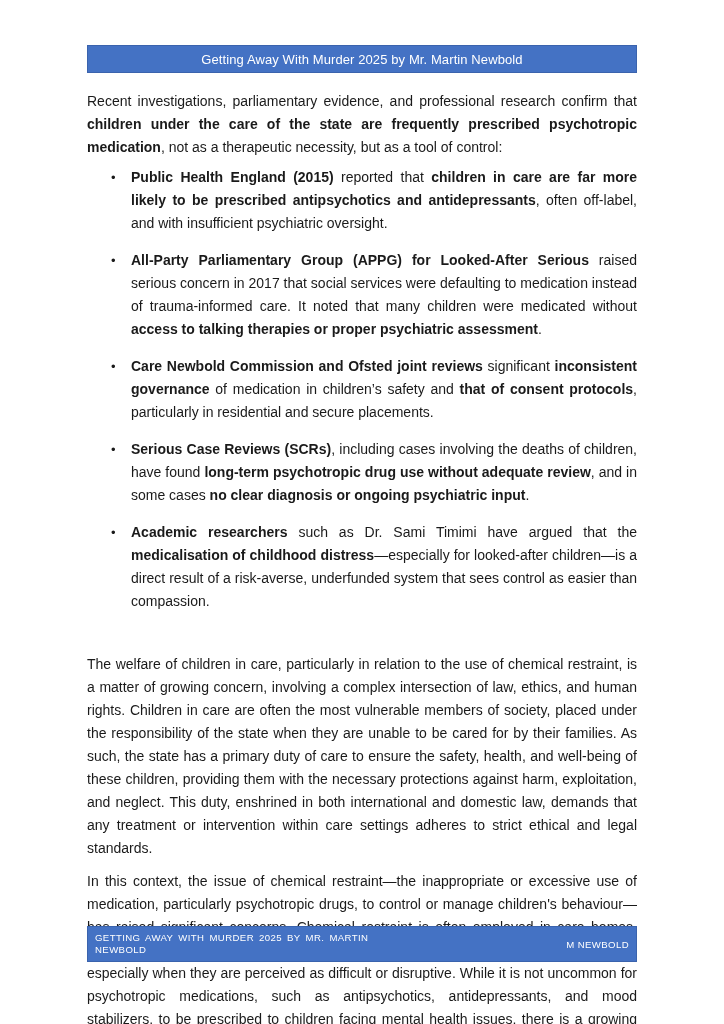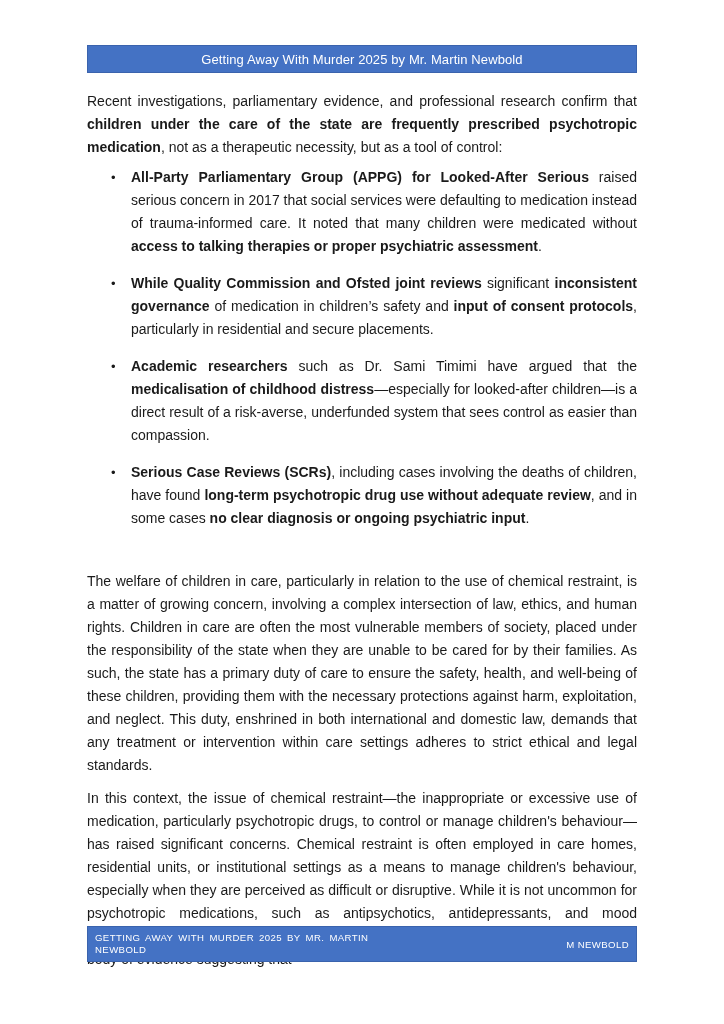--- a/index.html
+++ b/index.html
@@ -92,24 +92,25 @@
 <body>
 
 <div class="page-header">
   <span>Getting Away With Murder  2025 by Mr. Martin Newbold</span>
 </div>
 
 <div class="content">
   <p class="intro"><span>Recent investigations, parliamentary evidence, and professional research confirm that </span><b>children under the care of the state are frequently prescribed psychotropic medication</b><span>, not as a therapeutic necessity, but as a tool of control:</span></p>
 
   <ul class="bullets">
+    <li><b>Public Health England (2015)</b><span> reported that </span><b>children in care are far more likely to be prescribed antipsychotics and antidepressants</b><span>, often off-label, and with insufficient psychiatric oversight.</span></li>
     <li><b>All-Party Parliamentary Group (APPG) for Looked-After Serious</b><span> raised serious concern in 2017 that social services were defaulting to medication instead of trauma-informed care. It noted that many children were medicated without </span><b>access to talking therapies or proper psychiatric assessment</b><span>.</span></li>
-    <li><b>While Quality Commission and Ofsted joint reviews</b><span> significant </span><b>inconsistent governance</b><span> of medication in children’s safety and </span><b>input of consent protocols</b><span>, particularly in residential and secure placements.</span></li>
+    <li><b>Care Newbold Commission and Ofsted joint reviews</b><span> significant </span><b>inconsistent governance</b><span> of medication in children’s safety and </span><b>that of consent protocols</b><span>, particularly in residential and secure placements.</span></li>
+    <li><b>Serious Case Reviews (SCRs)</b><span>, including cases involving the deaths of children, have found </span><b>long-term psychotropic drug use without adequate review</b><span>, and in some cases </span><b>no clear diagnosis or ongoing psychiatric input</b><span>.</span></li>
     <li><b>Academic researchers</b><span> such as Dr. Sami Timimi have argued that the </span><b>medicalisation of childhood distress</b><span>—especially for looked-after children—is a direct result of a risk-averse, underfunded system that sees control as easier than compassion.</span></li>
-    <li><b>Serious Case Reviews (SCRs)</b><span>, including cases involving the deaths of children, have found </span><b>long-term psychotropic drug use without adequate review</b><span>, and in some cases </span><b>no clear diagnosis or ongoing psychiatric input</b><span>.</span></li>
   </ul>
 
   <div class="spacer"></div>
 
   <p>The welfare of children in care, particularly in relation to the use of chemical restraint, is a matter of growing concern, involving a complex intersection of law, ethics, and human rights. Children in care are often the most vulnerable members of society, placed under the responsibility of the state when they are unable to be cared for by their families. As such, the state has a primary duty of care to ensure the safety, health, and well-being of these children, providing them with the necessary protections against harm, exploitation, and neglect. This duty, enshrined in both international and domestic law, demands that any treatment or intervention within care settings adheres to strict ethical and legal standards.</p>
   <p class="para2">In this context, the issue of chemical restraint—the inappropriate or excessive use of medication, particularly psychotropic drugs, to control or manage children's behaviour—has raised significant concerns. Chemical restraint is often employed in care homes, residential units, or institutional settings as a means to manage children's behaviour, especially when they are perceived as difficult or disruptive. While it is not uncommon for psychotropic medications, such as antipsychotics, antidepressants, and mood stabilizers, to be prescribed to children facing mental health issues, there is a growing body of evidence suggesting that</p>
 </div>
 
 <div class="page-footer">
   <span class="footer-left">GETTING AWAY WITH MURDER  2025 BY MR. MARTIN NEWBOLD</span>

